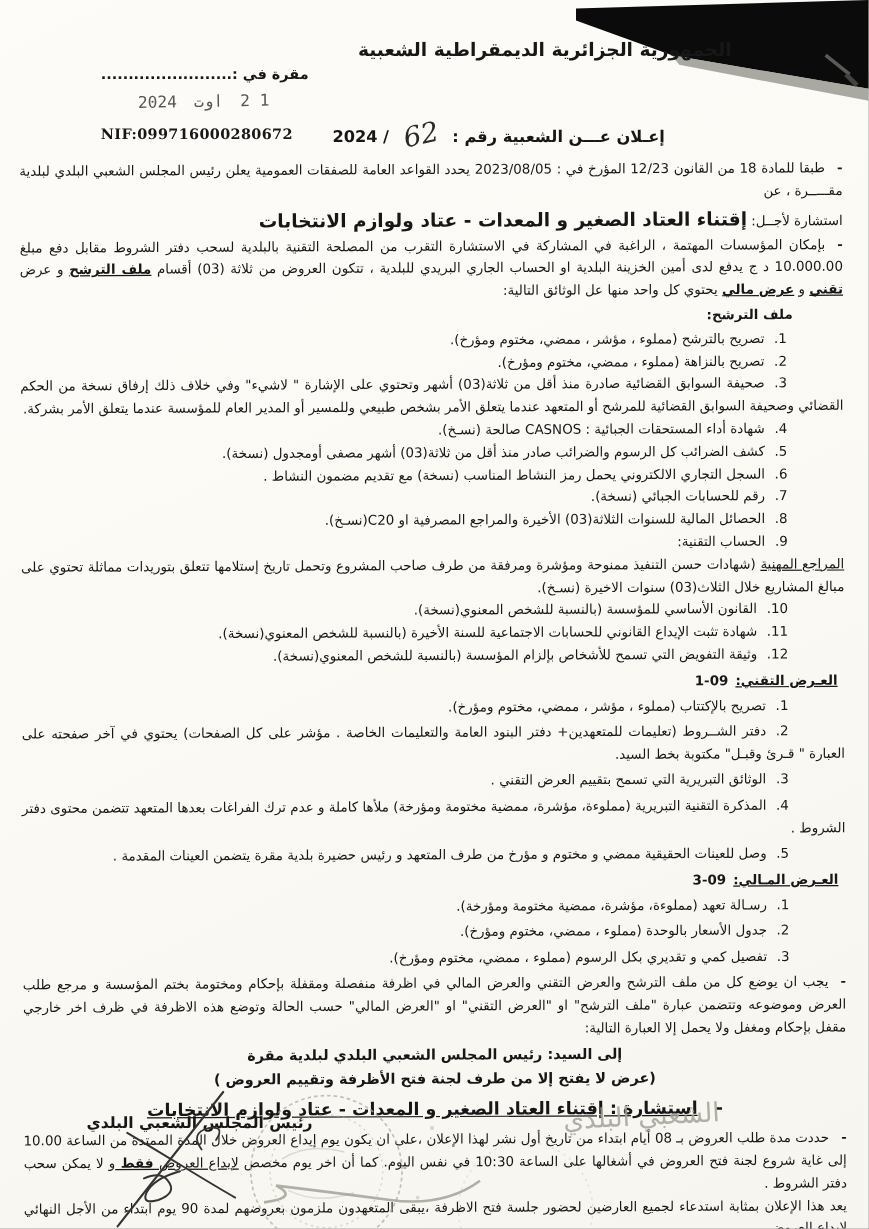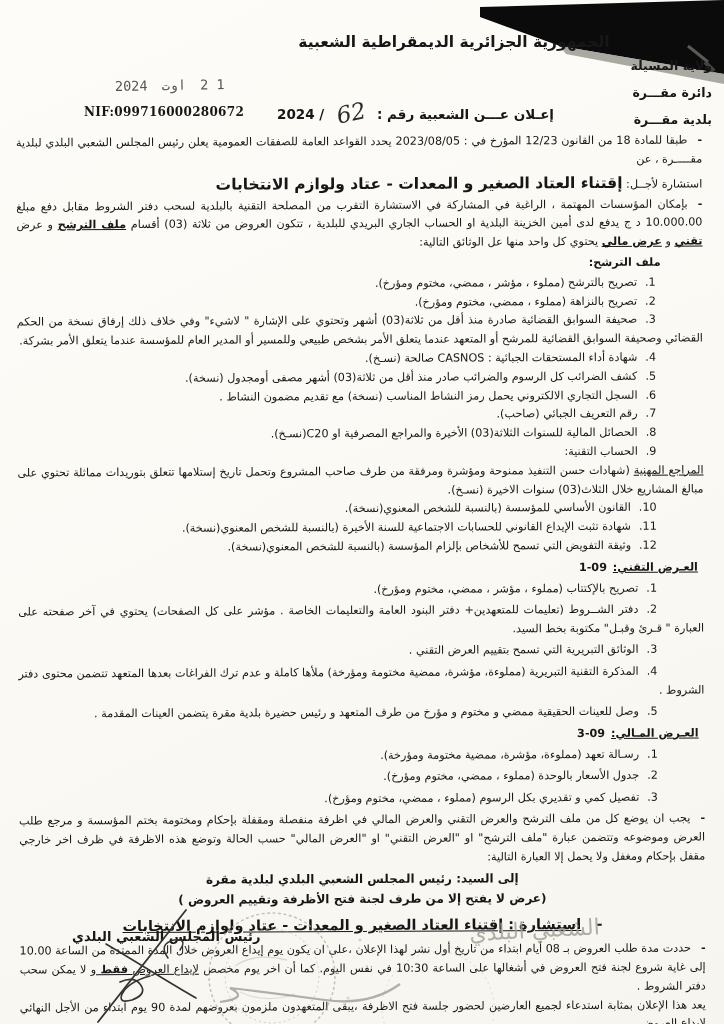--- a/index.html
+++ b/index.html
@@ -63,26 +63,22 @@
 
   <svg class="corner-svg" viewBox="0 0 724 130">
     <polygon points="480,7 724,0 724,74 560,46 480,17" fill="#0b0b0b"></polygon>
     <polygon points="560,46 724,74 724,84 566,54" fill="#8d8d86" opacity="0.75"></polygon>
     <path d="M688,46 l20,16" stroke="#6f6f68" stroke-width="3" opacity="0.8"></path>
     <path d="M705,62 l9,9" stroke="#4a4a44" stroke-width="4" opacity="0.9"></path>
   </svg>
 
   <div class="republic">الجمهورية الجزائرية الديمقراطية الشعبية</div>
 
-  <div class="admin">
-    <div>ولاية المسيلة</div>
-    <div>دائرة مقـــرة</div>
-    <div>بلدية مقـــرة</div>
-  </div>
 
+  <div class="place">مقرة في :........................</div>
 
   <div class="stampdate">
     <span>1 2</span>
     <span>اوت</span>
     <span>2024</span>
   </div>
 
   <div class="nif">NIF:099716000280672</div>
 
   <div class="announce">
@@ -100,21 +96,21 @@
 
     <p class="sec-head"><span class="lbl">ملف الترشح:</span></p>
 
     <div>
       <p class="item"><span class="n">1.</span><span>تصريح بالترشح (مملوء ، مؤشر ، ممضي، مختوم ومؤرخ).</span></p>
       <p class="item"><span class="n">2.</span><span>تصريح بالنزاهة (مملوء ، ممضي، مختوم ومؤرخ).</span></p>
       <p class="item"><span class="n">3.</span><span>صحيفة السوابق القضائية صادرة منذ أقل من ثلاثة(03) أشهر وتحتوي على الإشارة " لاشيء" وفي خلاف ذلك إرفاق نسخة من الحكم القضائي وصحيفة السوابق القضائية للمرشح أو المتعهد عندما يتعلق الأمر بشخص طبيعي وللمسير أو المدير العام للمؤسسة عندما يتعلق الأمر بشركة.</span></p>
       <p class="item"><span class="n">4.</span><span>شهادة أداء المستحقات الجبائية : CASNOS صالحة (نسـخ).</span></p>
       <p class="item"><span class="n">5.</span><span>كشف الضرائب كل الرسوم والضرائب صادر منذ أقل من ثلاثة(03) أشهر مصفى أومجدول (نسخة).</span></p>
       <p class="item"><span class="n">6.</span><span>السجل التجاري الالكتروني يحمل رمز النشاط المناسب  (نسخة) مع تقديم مضمون النشاط .</span></p>
-      <p class="item"><span class="n">7.</span><span>رقم التعريف الجبائي (صاحب).</span></p>
+      <p class="item"><span class="n">7.</span><span>رقم للحسابات الجبائي (نسخة).</span></p>
       <p class="item"><span class="n">8.</span><span>الحصائل المالية للسنوات الثلاثة(03) الأخيرة والمراجع المصرفية او  C20(نسـخ).</span></p>
       <p class="item"><span class="n">9.</span><span>الحساب التقنية:</span></p>
       <p class="refs"><span class="u">المراجع المهنية</span><span> (شهادات حسن التنفيذ ممنوحة ومؤشرة ومرفقة من طرف صاحب المشروع وتحمل تاريخ إستلامها تتعلق بتوريدات مماثلة تحتوي على مبالغ المشاريع خلال الثلاث(03) سنوات الاخيرة (نسـخ).</span></p>
       <p class="item"><span class="n">10.</span><span>القانون الأساسي للمؤسسة (بالنسبة للشخص المعنوي(نسخة).</span></p>
       <p class="item"><span class="n">11.</span><span>شهادة تثبت الإيداع القانوني للحسابات الاجتماعية للسنة الأخيرة (بالنسبة للشخص المعنوي(نسخة).</span></p>
       <p class="item"><span class="n">12.</span><span>وثيقة التفويض التي تسمح للأشخاص بإلزام المؤسسة (بالنسبة للشخص المعنوي(نسخة).</span></p>
     </div>
 
     <p class="sec-head2"><span class="lbl">العـرض التقني:</span><span class="secnum"> </span><bdo dir="ltr">1-09</bdo></p>
 

